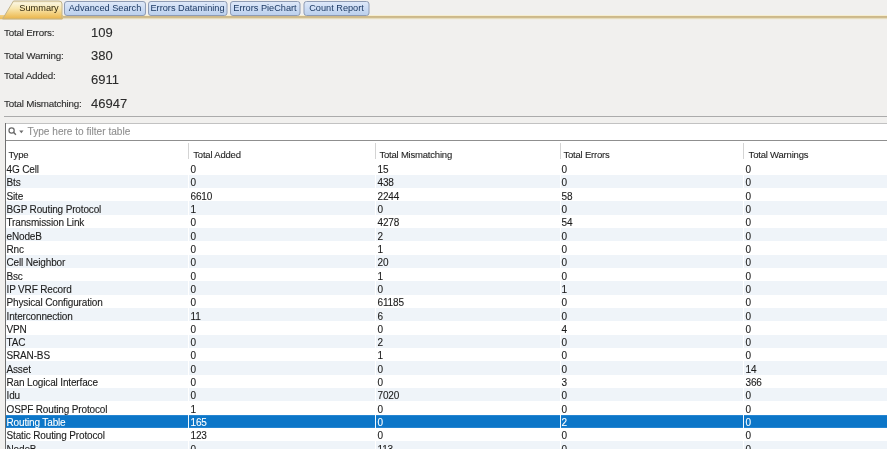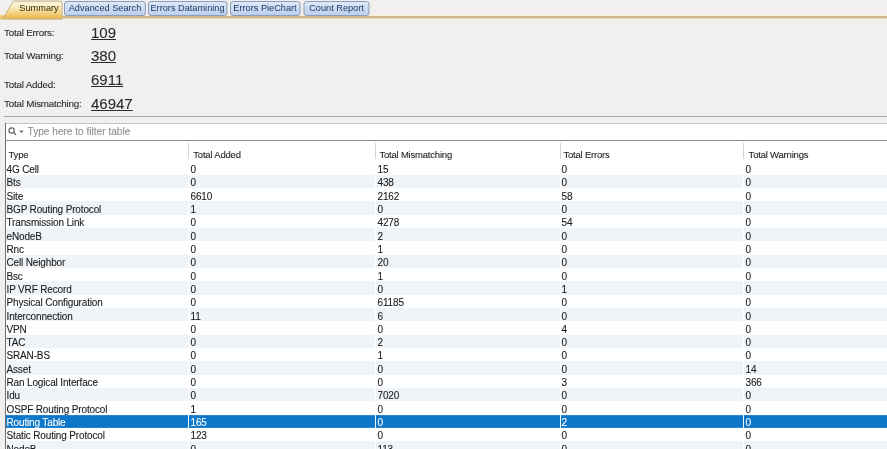--- a/index.html
+++ b/index.html
@@ -1,20 +1,20 @@
 <!DOCTYPE html>
 <html><head>
 <meta charset="utf-8">
 <style>
   html,body{margin:0;padding:0;}
   body{width:887px;height:449px;position:relative;overflow:hidden;-webkit-text-stroke:0.1px;
        background:#f1f0ee;font-family:"Liberation Sans",sans-serif;}
   .abs{position:absolute;}
   .lbl{position:absolute;left:4px;font-size:9.8px;letter-spacing:-0.2px;line-height:13px;color:#2b2b2b;white-space:pre;}
-  .val{position:absolute;left:91px;font-size:15px;line-height:13px;color:#2b2b2b;white-space:pre;text-decoration:underline;}
+  .val{position:absolute;left:91px;font-size:13px;line-height:13px;color:#2b2b2b;white-space:pre;}
   #topline{position:absolute;left:4px;top:116px;width:883px;height:1px;background:#ababab;}
   #filterbox{position:absolute;left:6px;top:123px;width:881px;height:17px;
              background:#ffffff;border-top:1px solid #c2c2c2;}
   #filterbot{position:absolute;left:5px;top:140px;width:882px;height:1px;background:#8f8f8f;}
   #leftline{position:absolute;left:5px;top:123px;width:1px;height:326px;background:#707070;}
   #header{position:absolute;left:6px;top:141px;width:881px;height:20.4px;background:#ffffff;}
   .hcell{position:absolute;top:2px;height:20px;line-height:23.5px;font-size:9.5px;letter-spacing:-0.2px;color:#1f1f1f;white-space:pre;}
   .hdiv{position:absolute;top:2px;height:16px;width:1px;background:#d4d4d4;}
   #rows{position:absolute;left:6px;top:161.4px;width:881px;}
   .row{position:relative;width:881px;height:13.33px;font-size:10px;letter-spacing:-0.15px;color:#1c1c1c;background:#ffffff;}
@@ -70,21 +70,21 @@
   <text x="105" y="10.5" font-size="9.2" fill="#1d3a63" text-anchor="middle">Advanced Search</text>
   <text x="187.5" y="10.5" font-size="9.2" fill="#1d3a63" text-anchor="middle">Errors Datamining</text>
   <text x="265" y="10.5" font-size="9.2" fill="#1d3a63" text-anchor="middle">Errors PieChart</text>
   <text x="336.5" y="10.5" font-size="9.2" fill="#1d3a63" text-anchor="middle">Count Report</text>
 </svg>
 
 <div class="lbl" style="top:25.7px">Total Errors:</div>   
 <div class="val" style="top:25.7px">109</div>
 <div class="lbl" style="top:49.4px">Total Warning:</div>  
 <div class="val" style="top:49.4px">380</div>
-<div class="lbl" style="top:78px">Total Added:</div>      
+<div class="lbl" style="top:69px">Total Added:</div>      
 <div class="val" style="top:73.1px">6911</div>
 <div class="lbl" style="top:96.8px">Total Mismatching:</div>
 <div class="val" style="top:96.8px">46947</div>
 
 <div id="topline"></div>
 <div id="filterbox">
   <svg width="30" height="17" style="position:absolute;left:0;top:0" xmlns="http://www.w3.org/2000/svg">
     <circle cx="5.6" cy="6.4" r="2.6" fill="none" stroke="#686868" stroke-width="1.25"></circle>
     <line x1="7.5" y1="8.3" x2="9.9" y2="10.7" stroke="#686868" stroke-width="1.4"></line>
     <path d="M 13.2 6.6 L 17.5 6.6 L 15.35 9.2 Z" fill="#6d6d6d"></path>
@@ -118,21 +118,21 @@
 <div class="row alt">
       <span class="c c1">Bts</span>
       <span class="c c2">0</span>
       <span class="c c3">438</span>
       <span class="c c4">0</span>
       <span class="c c5">0</span>
     </div>
 <div class="row">
       <span class="c c1">Site</span>
       <span class="c c2">6610</span>
-      <span class="c c3">2162</span>
+      <span class="c c3">2244</span>
       <span class="c c4">58</span>
       <span class="c c5">0</span>
     </div>
 <div class="row alt">
       <span class="c c1">BGP Routing Protocol</span>
       <span class="c c2">1</span>
       <span class="c c3">0</span>
       <span class="c c4">0</span>
       <span class="c c5">0</span>
     </div>

